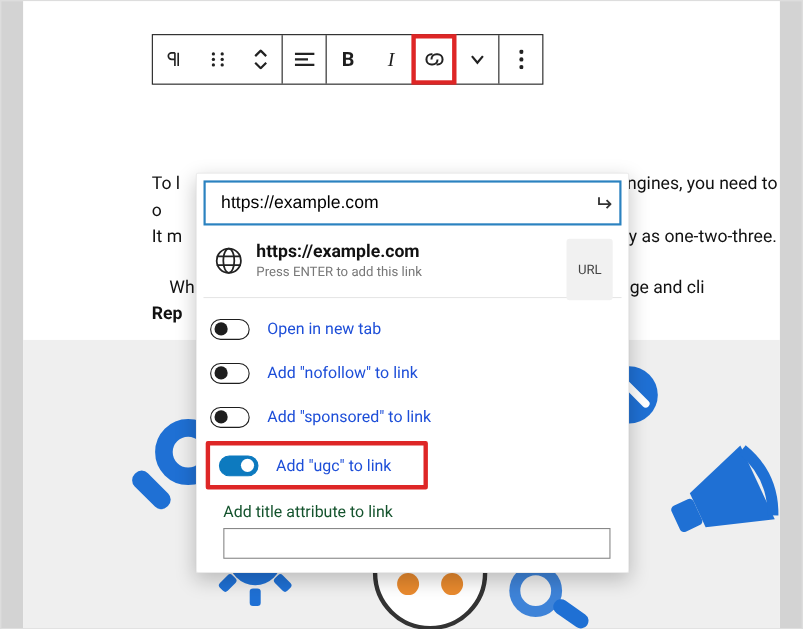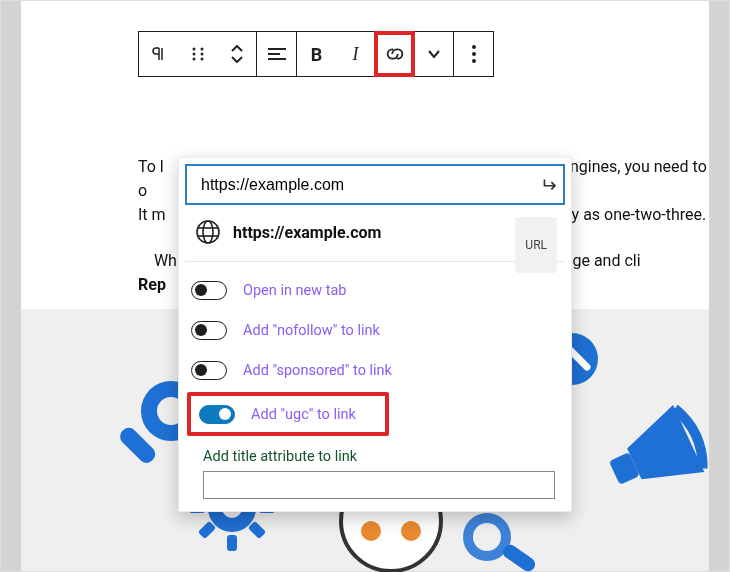--- a/index.html
+++ b/index.html
@@ -27,21 +27,21 @@
   
   .popover{position:absolute;left:177px;top:156px;width:380px;background:#fff;border:1px solid rgba(0,0,0,.08);border-radius:2px;box-shadow:0 6px 18px rgba(0,0,0,.22);padding:6px 6px 12px;}
   .url-box{display:flex;align-items:center;border:2px solid #2b82c0;background:#fff;height:37px;padding:0 6px 0 12px;}
   .url-box input{flex:1;border:none;outline:none;font-size:16px;}
   .enter-icon{font-size:20px;color:#333;transform:scaleX(-1);}
   .suggestion{display:flex;align-items:center;gap:12px;padding:14px 10px 16px 10px;border-bottom:1px solid #e6e6e6;position:relative;}
   .suggestion .title{font-size:16px;font-weight:700;color:#111;}
   .suggestion .sub{font-size:12px;color:#777;margin-top:2px;}
   .suggestion .badge{position:absolute;right:8px;top:12px;background:#f1f1f1;color:#444;font-size:12px;padding:21px 10px;border-radius:3px;}
   .opt{display:flex;align-items:center;gap:16px;height:40px;padding-left:6px;}
-  .opt .label{font-size:14.5px;color:#8b5cf6;text-align:center;}
+  .opt .label{font-size:14.5px;color:#1d4ed8;text-align:center;}
   .toggle{position:relative;width:36px;height:19px;border:1.5px solid #1e1e1e;border-radius:20px;background:#fff;box-sizing:border-box;cursor:pointer;}
   .toggle .knob{position:absolute;top:2px;left:3px;width:12px;height:12px;border-radius:50%;background:#1e1e1e;}
   .toggle.on{background:#0d7abf;border-color:#0d7abf;}
   .toggle.on .knob{left:auto;right:3px;background:#fff;}
   .ugc-row{border:4px solid #de2626;border-radius:2px;margin:2px 6px 6px 2px;padding:2px 0 2px 2px;width:192px;}
   .ugc-row .opt{height:32px;}
   .attr-label{font-size:14.5px;color:#14532d;padding:6px 0 6px 18px;}
   .attr-input{margin:0 10px 0 18px;}
   .attr-input input{width:100%;height:28px;border:1px solid #888;background:#fff;padding:2px 6px;box-sizing:border-box;}
 </style>
@@ -181,20 +181,21 @@
       <span>
         <svg width="26" height="26" viewBox="0 0 26 26" fill="none" stroke="#222" stroke-width="1.6">
             <circle cx="13" cy="13" r="11"></circle>
             <ellipse cx="13" cy="13" rx="5" ry="11"></ellipse>
             <line x1="2" y1="9" x2="24" y2="9"></line>
             <line x1="2" y1="17" x2="24" y2="17"></line>
           </svg>
       </span>
       <div>
         <div class="title">https://example.com</div>
+        <div class="sub">Press ENTER to add this link</div>
       </div>
       <div class="badge">URL</div>
     </div>
 
     <div style="height:8px"></div>
     <div class="opt">
       <div class="toggle">
           <div class="knob"></div>
         </div>
       <div class="label">Open in new tab</div>

